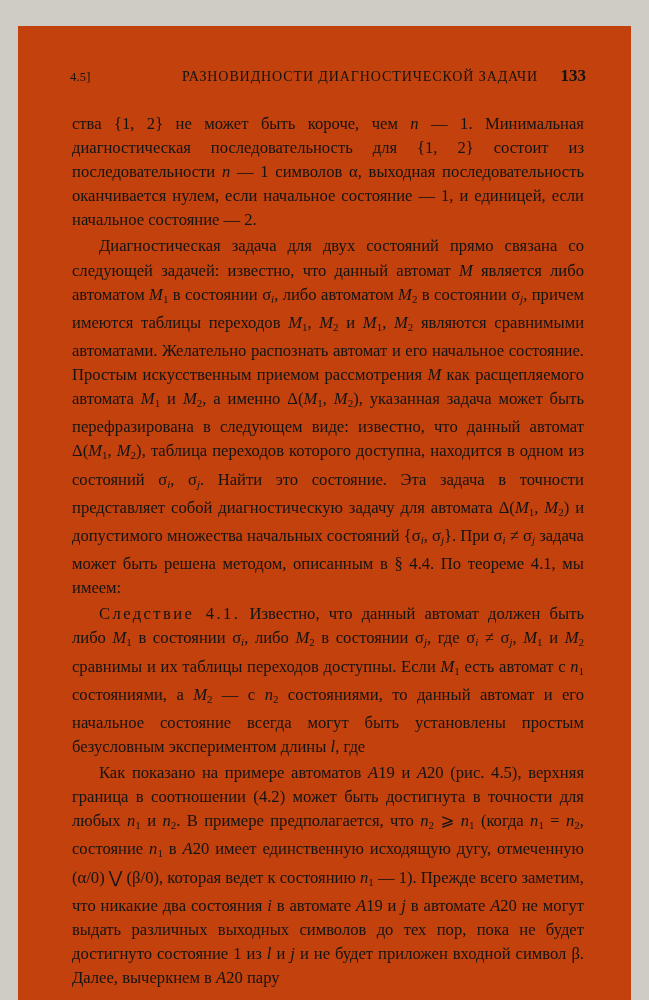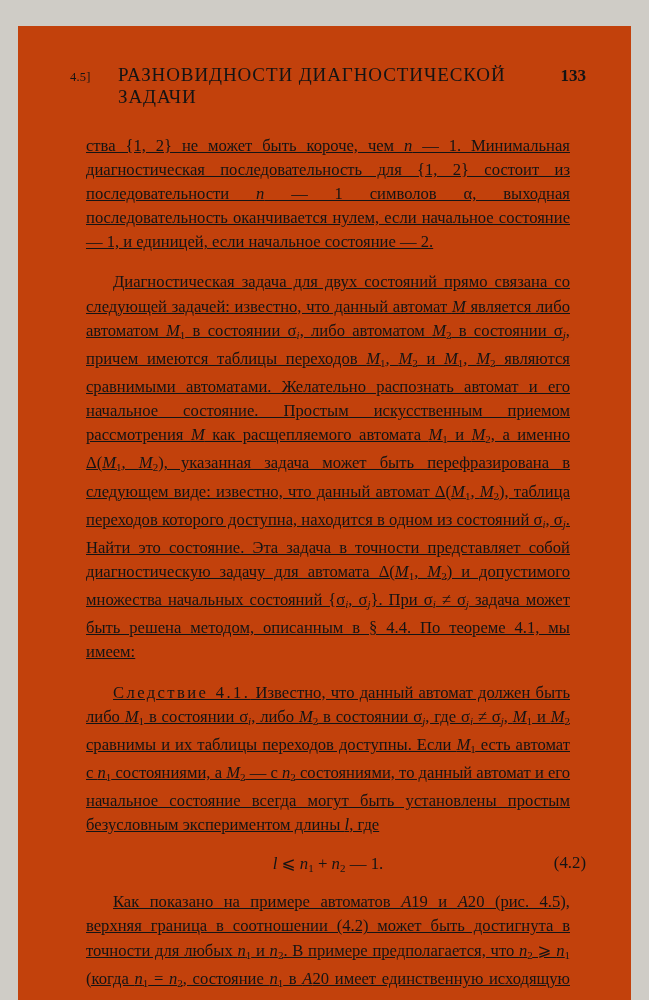--- a/index.html
+++ b/index.html
@@ -37,40 +37,39 @@
     margin-bottom: 26px;
   }
   .folio-left {
     font-size: 12.5px;
     letter-spacing: 0.2px;
     white-space: nowrap;
     width: 48px;
   }
   .running-head {
     flex: 1;
-    text-align: left;
-    font-size: 19px;
+    text-align: right;
+    font-size: 14px;
     letter-spacing: 0.9px;
     text-transform: uppercase;
   }
   .folio-right {
     font-size: 17px;
     font-weight: bold;
     width: 48px;
     text-align: right;
     margin-top: 10px;
   }
   p {
-    margin: 16px;
+    margin: 2px;
     font-size: 16.6px;
     line-height: 24.1px;
     text-align: justify;
     text-justify: inter-word;
     hyphens: manual;
-    text-decoration: underline;
   }
   p.indent {
     text-indent: 27px;
   }
   .formula {
     margin: 13px 0 13px 0;
     position: relative;
     text-align: center;
     font-size: 16.8px;
   }
@@ -108,22 +107,18 @@
         <div class="running-head">Разновидности диагностической задачи</div>
         <div class="folio-right">133</div>
       </div>
 
       <p>ства {1, 2} не может быть короче, чем <i>n</i> — 1. Минимальная диагностическая последовательность для {1, 2} состоит из последовательности <i>n</i> — 1 символов α, выходная последовательность оканчивается нулем, если начальное состояние — 1, и единицей, если начальное состояние — 2.</p>
 
       <p class="indent">Диагностическая задача для двух состояний прямо связана со следующей задачей: известно, что данный автомат <i>M</i> является либо автоматом <i>M</i><span class="subr">1</span> в состоянии σ<span class="sub">i</span>, либо автоматом <i>M</i><span class="subr">2</span> в состоянии σ<span class="sub">j</span>, причем имеются таблицы переходов <i>M</i><span class="subr">1</span>, <i>M</i><span class="subr">2</span> и <i>M</i><span class="subr">1</span>, <i>M</i><span class="subr">2</span> являются сравнимыми автоматами. Желательно распознать автомат и его начальное состояние. Простым искусственным приемом рассмотрения <i>M</i> как расщепляемого автомата <i>M</i><span class="subr">1</span> и <i>M</i><span class="subr">2</span>, а именно Δ(<i>M</i><span class="subr">1</span>, <i>M</i><span class="subr">2</span>), указанная задача может быть перефразирована в следующем виде: известно, что данный автомат Δ(<i>M</i><span class="subr">1</span>, <i>M</i><span class="subr">2</span>), таблица переходов которого доступна, находится в одном из состояний σ<span class="sub">i</span>, σ<span class="sub">j</span>. Найти это состояние. Эта задача в точности представляет собой диагностическую задачу для автомата Δ(<i>M</i><span class="subr">1</span>, <i>M</i><span class="subr">2</span>) и допустимого множества начальных состояний {σ<span class="sub">i</span>, σ<span class="sub">j</span>}. При σ<span class="sub">i</span> ≠ σ<span class="sub">j</span> задача может быть решена методом, описанным в § 4.4. По теореме 4.1, мы имеем:</p>
 
       <p class="indent"><span class="spaced">Следствие  4.1.</span> Известно, что данный автомат должен быть либо <i>M</i><span class="subr">1</span> в состоянии σ<span class="sub">i</span>, либо <i>M</i><span class="subr">2</span> в состоянии σ<span class="sub">j</span>, где σ<span class="sub">i</span> ≠ σ<span class="sub">j</span>, <i>M</i><span class="subr">1</span> и <i>M</i><span class="subr">2</span> сравнимы и их таблицы переходов доступны. Если <i>M</i><span class="subr">1</span> есть автомат с <i>n</i><span class="subr">1</span> состояниями, а <i>M</i><span class="subr">2</span> — с <i>n</i><span class="subr">2</span> состояниями, то данный автомат и его начальное состояние всегда могут быть установлены простым безусловным экспериментом длины <i>l</i>, где</p>
 
-      <div class="formula">
-        <span><i>l</i> ⩽ <i>n</i><span class="subr">1</span> + <i>n</i><span class="subr">2</span> — 1.</span>
-        <span class="num">(4.2)</span>
-      </div>
 
       <p class="indent">Как показано на примере автоматов <i>A</i>19 и <i>A</i>20 (рис. 4.5), верхняя граница в соотношении (4.2) может быть достигнута в точности для любых <i>n</i><span class="subr">1</span> и <i>n</i><span class="subr">2</span>. В примере предполагается, что <i>n</i><span class="subr">2</span> ⩾ <i>n</i><span class="subr">1</span> (когда <i>n</i><span class="subr">1</span> = <i>n</i><span class="subr">2</span>, состояние <i>n</i><span class="subr">1</span> в <i>A</i>20 имеет единственную исходящую дугу, отмеченную (α/0) ⋁ (β/0), которая ведет к состоянию <i>n</i><span class="subr">1</span> — 1). Прежде всего заметим, что никакие два состояния <i>i</i> в автомате <i>A</i>19 и <i>j</i> в автомате <i>A</i>20 не могут выдать различных выходных символов до тех пор, пока не будет достигнуто состояние 1 из <i>l</i> и <i>j</i> и не будет приложен входной символ β. Далее, вычеркнем в <i>A</i>20 пару</p>
 
     </div>
   </div>
 </div>
 
 </body></html>

